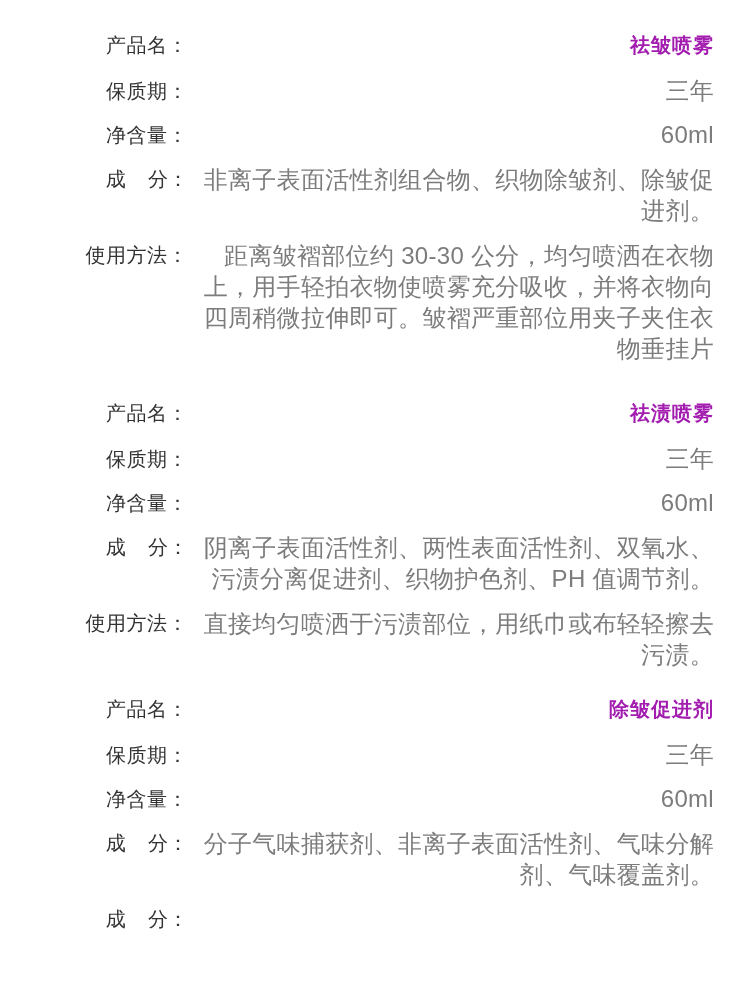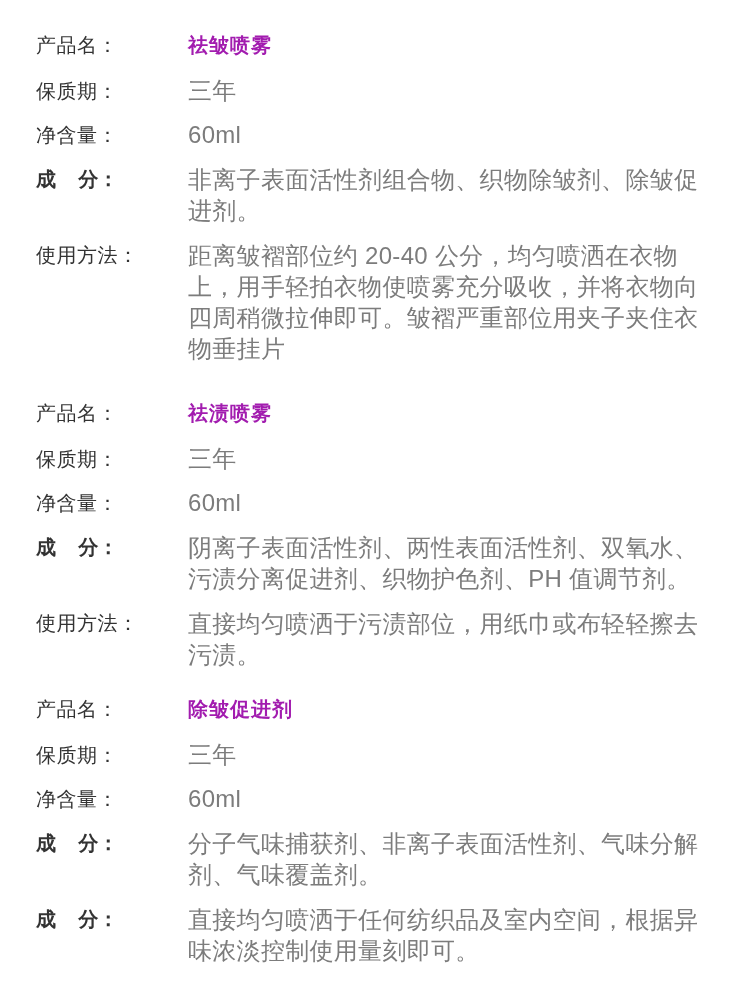--- a/index.html
+++ b/index.html
@@ -21,33 +21,33 @@
     padding: 30px 36px 0 36px;
     position: relative;
   }
   .product {
     margin-bottom: 6px;
   }
   .row {
     display: flex;
     align-items: flex-start;
     margin-bottom: 14px;
+    text-align: right;
   }
   .label {
     width: 152px;
     flex: 0 0 152px;
     font-size: 20px;
     line-height: 30px;
     color: #333333;
     letter-spacing: 0.5px;
     white-space: pre;
   }
   .label.spaced {
     letter-spacing: 0;
-    font-weight: bold;
   }
   .value {
     flex: 1 1 auto;
     font-size: 24px;
     line-height: 30px;
     color: #7c7c7c;
     letter-spacing: 0.3px;
   }
   .value.name {
     font-size: 20px;
@@ -84,21 +84,21 @@
     <div class="row">
       <div class="label">净含量：</div>
       <div class="value">60ml</div>
     </div>
     <div class="row comp">
       <div class="label spaced">成    分：</div>
       <div class="value">非离子表面活性剂组合物、织物除皱剂、除皱促进剂。</div>
     </div>
     <div class="row usage">
       <div class="label">使用方法：</div>
-      <div class="value">距离皱褶部位约 20-40 公分，均匀喷洒在衣物上，用手轻拍衣物使喷雾充分吸收，并将衣物向四周稍微拉伸即可。皱褶严重部位用夹子夹住衣物垂挂片</div>
+      <div class="value">距离皱褶部位约 30-30 公分，均匀喷洒在衣物上，用手轻拍衣物使喷雾充分吸收，并将衣物向四周稍微拉伸即可。皱褶严重部位用夹子夹住衣物垂挂片</div>
     </div>
   </div>
 
   <div class="gap-lg"></div>
 
   <div class="product">
     <div class="row name-row">
       <div class="label">产品名：</div>
       <div class="value name">祛渍喷雾</div>
     </div>
@@ -134,17 +134,16 @@
     <div class="row">
       <div class="label">净含量：</div>
       <div class="value">60ml</div>
     </div>
     <div class="row comp">
       <div class="label spaced">成    分：</div>
       <div class="value">分子气味捕获剂、非离子表面活性剂、气味分解剂、气味覆盖剂。</div>
     </div>
     <div class="row comp">
       <div class="label spaced">成    分：</div>
-      <div class="value">直接均匀喷洒于任何纺织品及室内空间，根据异味浓淡控制使用量刻即可。</div>
     </div>
   </div>
 
 </div>
 
 </body></html>

